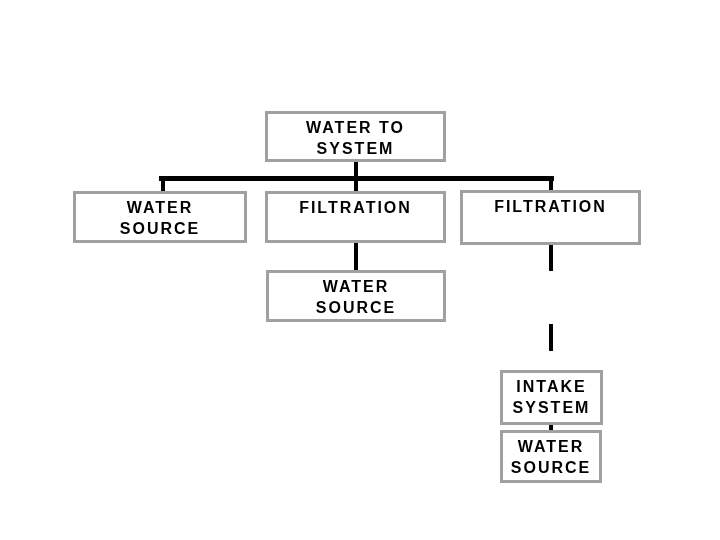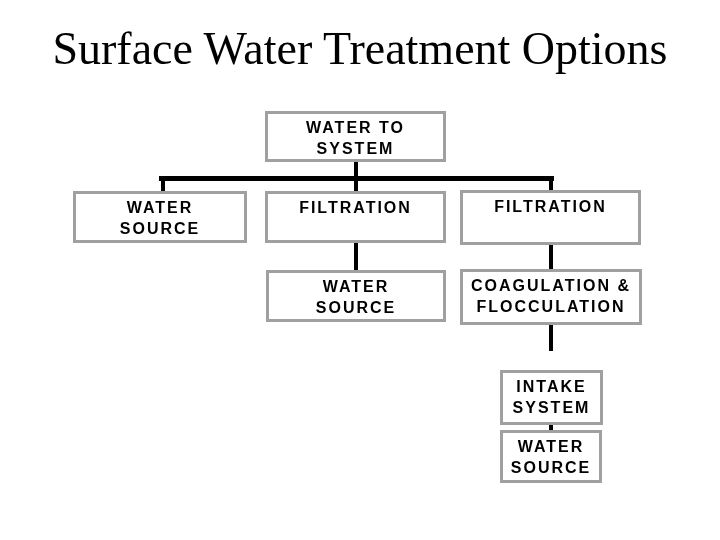--- a/index.html
+++ b/index.html
@@ -53,21 +53,20 @@
     text-align: center;
     padding-top: 3px;
     white-space: pre-line;
   }
 </style>
 </head>
 <body>
 
 <div class="slide">
 
-  <h1 class="title">Surface Water Treatment Options</h1>
 
   <div class="diagram">
 
     <div class="conn" style="left:354px; top:160px; width:4px; height:22px;"></div>
     <div class="conn" style="left:159px; top:176px; width:395px; height:5px;"></div>
     <div class="conn" style="left:161px; top:176px; width:4px; height:16px;"></div>
     <div class="conn" style="left:354px; top:176px; width:4px; height:16px;"></div>
     <div class="conn" style="left:549px; top:176px; width:4px; height:15px;"></div>
     <div class="conn" style="left:354px; top:242px; width:4px; height:29px;"></div>
     <div class="conn" style="left:549px; top:244px; width:4px; height:27px;"></div>
@@ -75,21 +74,19 @@
     <div class="conn" style="left:549px; top:404px; width:4px; height:27px;"></div>
 
     <div class="node" style="left:265px; top:111px; width:181px; height:51px;">WATER TO
 SYSTEM</div>
     <div class="node" style="left:73px;  top:191px; width:174px; height:52px;">WATER
 SOURCE</div>
     <div class="node" style="left:265px; top:191px; width:181px; height:52px;">FILTRATION</div>
     <div class="node" style="left:460px; top:190px; width:181px; height:55px;">FILTRATION</div>
     <div class="node" style="left:266px; top:270px; width:180px; height:52px;">WATER
 SOURCE</div>
-    <div class="node" style="left:460px; top:269px; width:182px; height:56px;">COAGULATION &amp;
-FLOCCULATION</div>
     <div class="node" style="left:500px; top:350px; width:103px; height:55px;margin-top:20px;">INTAKE
 SYSTEM</div>
     <div class="node" style="left:500px; top:430px; width:102px; height:53px;">WATER
 SOURCE</div>
 
   </div>
 </div>
 
 </body></html>

